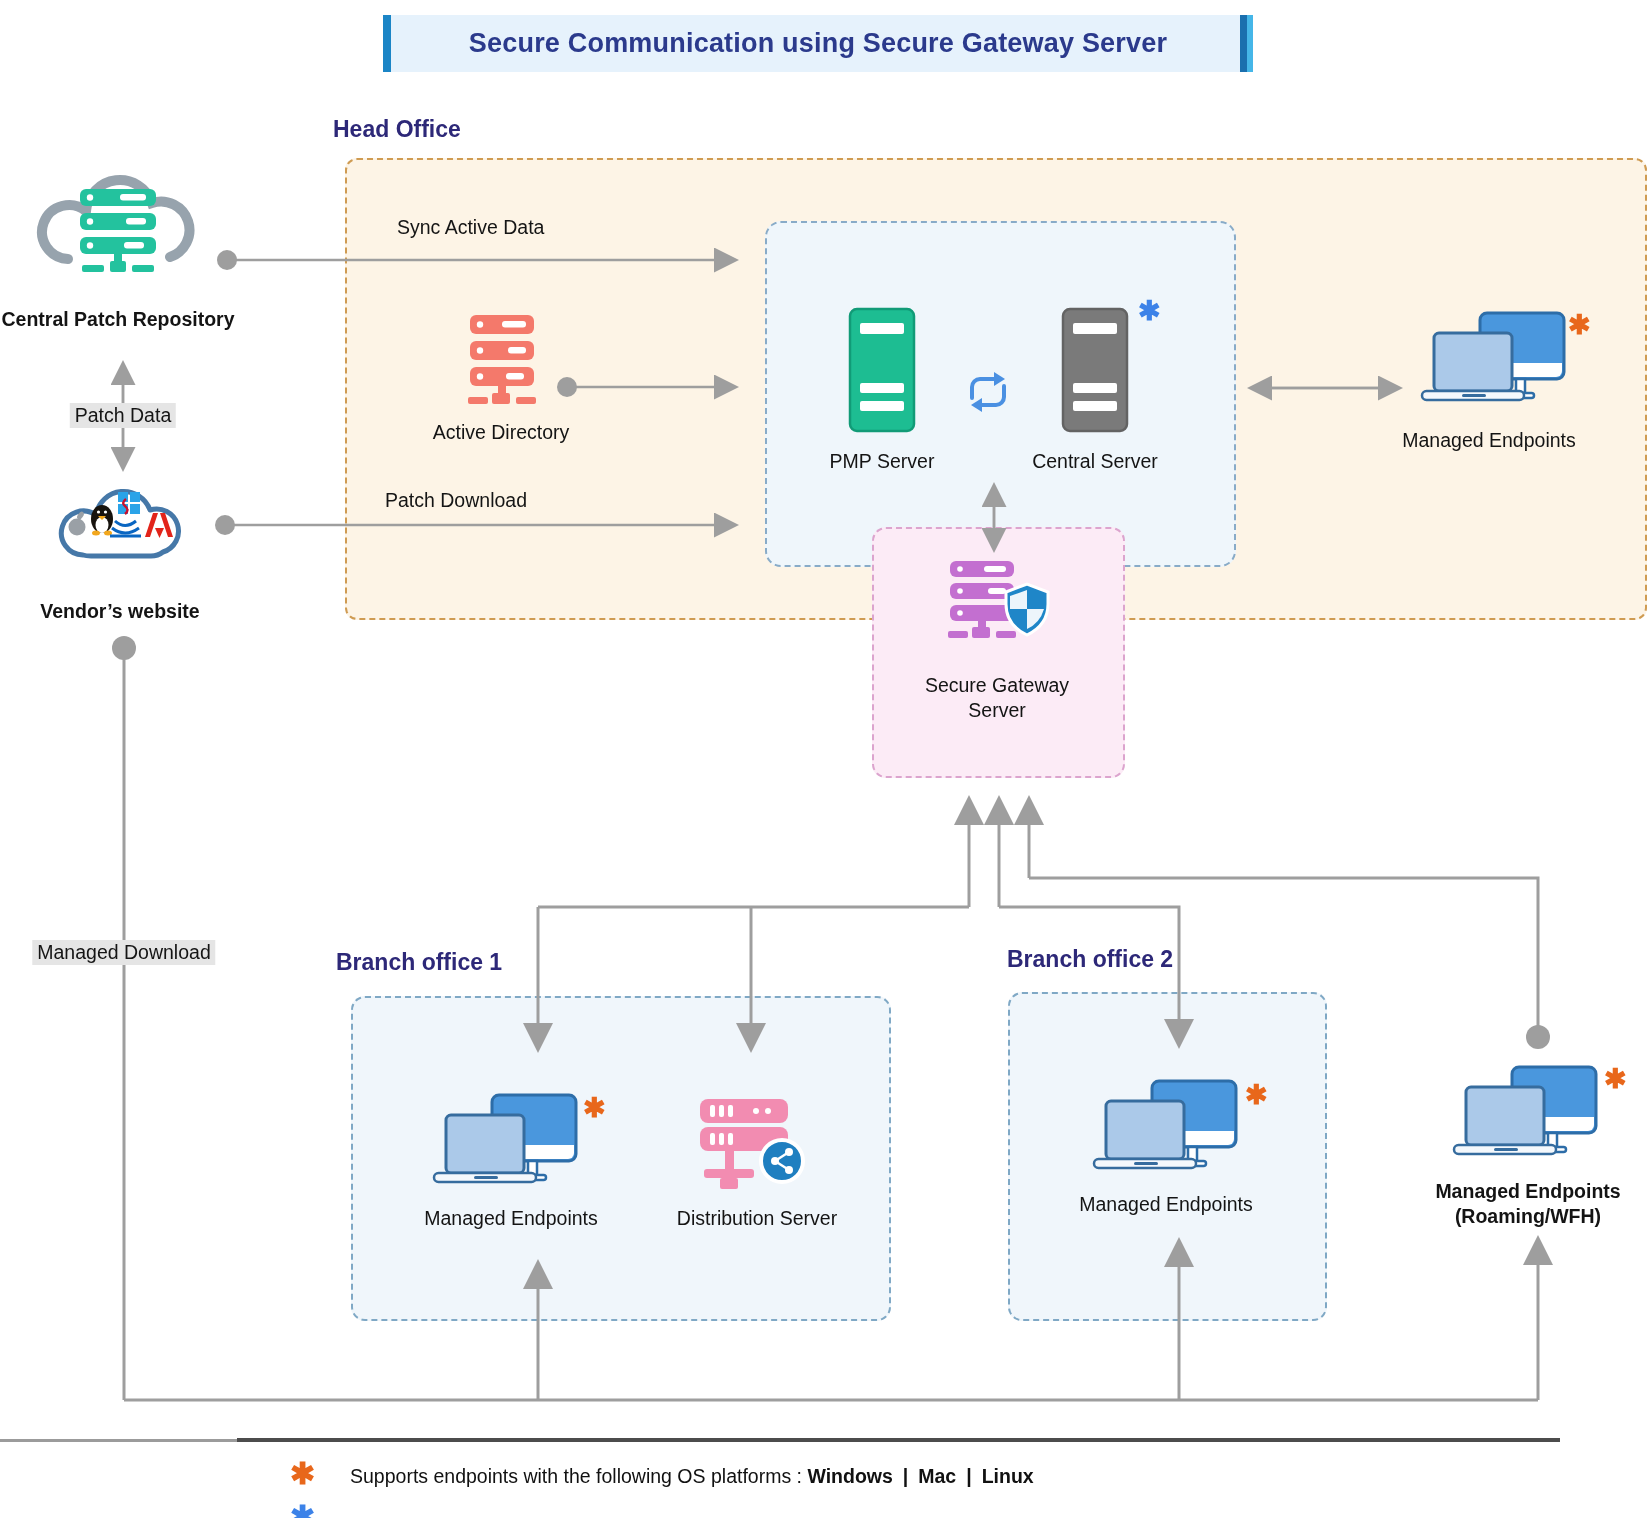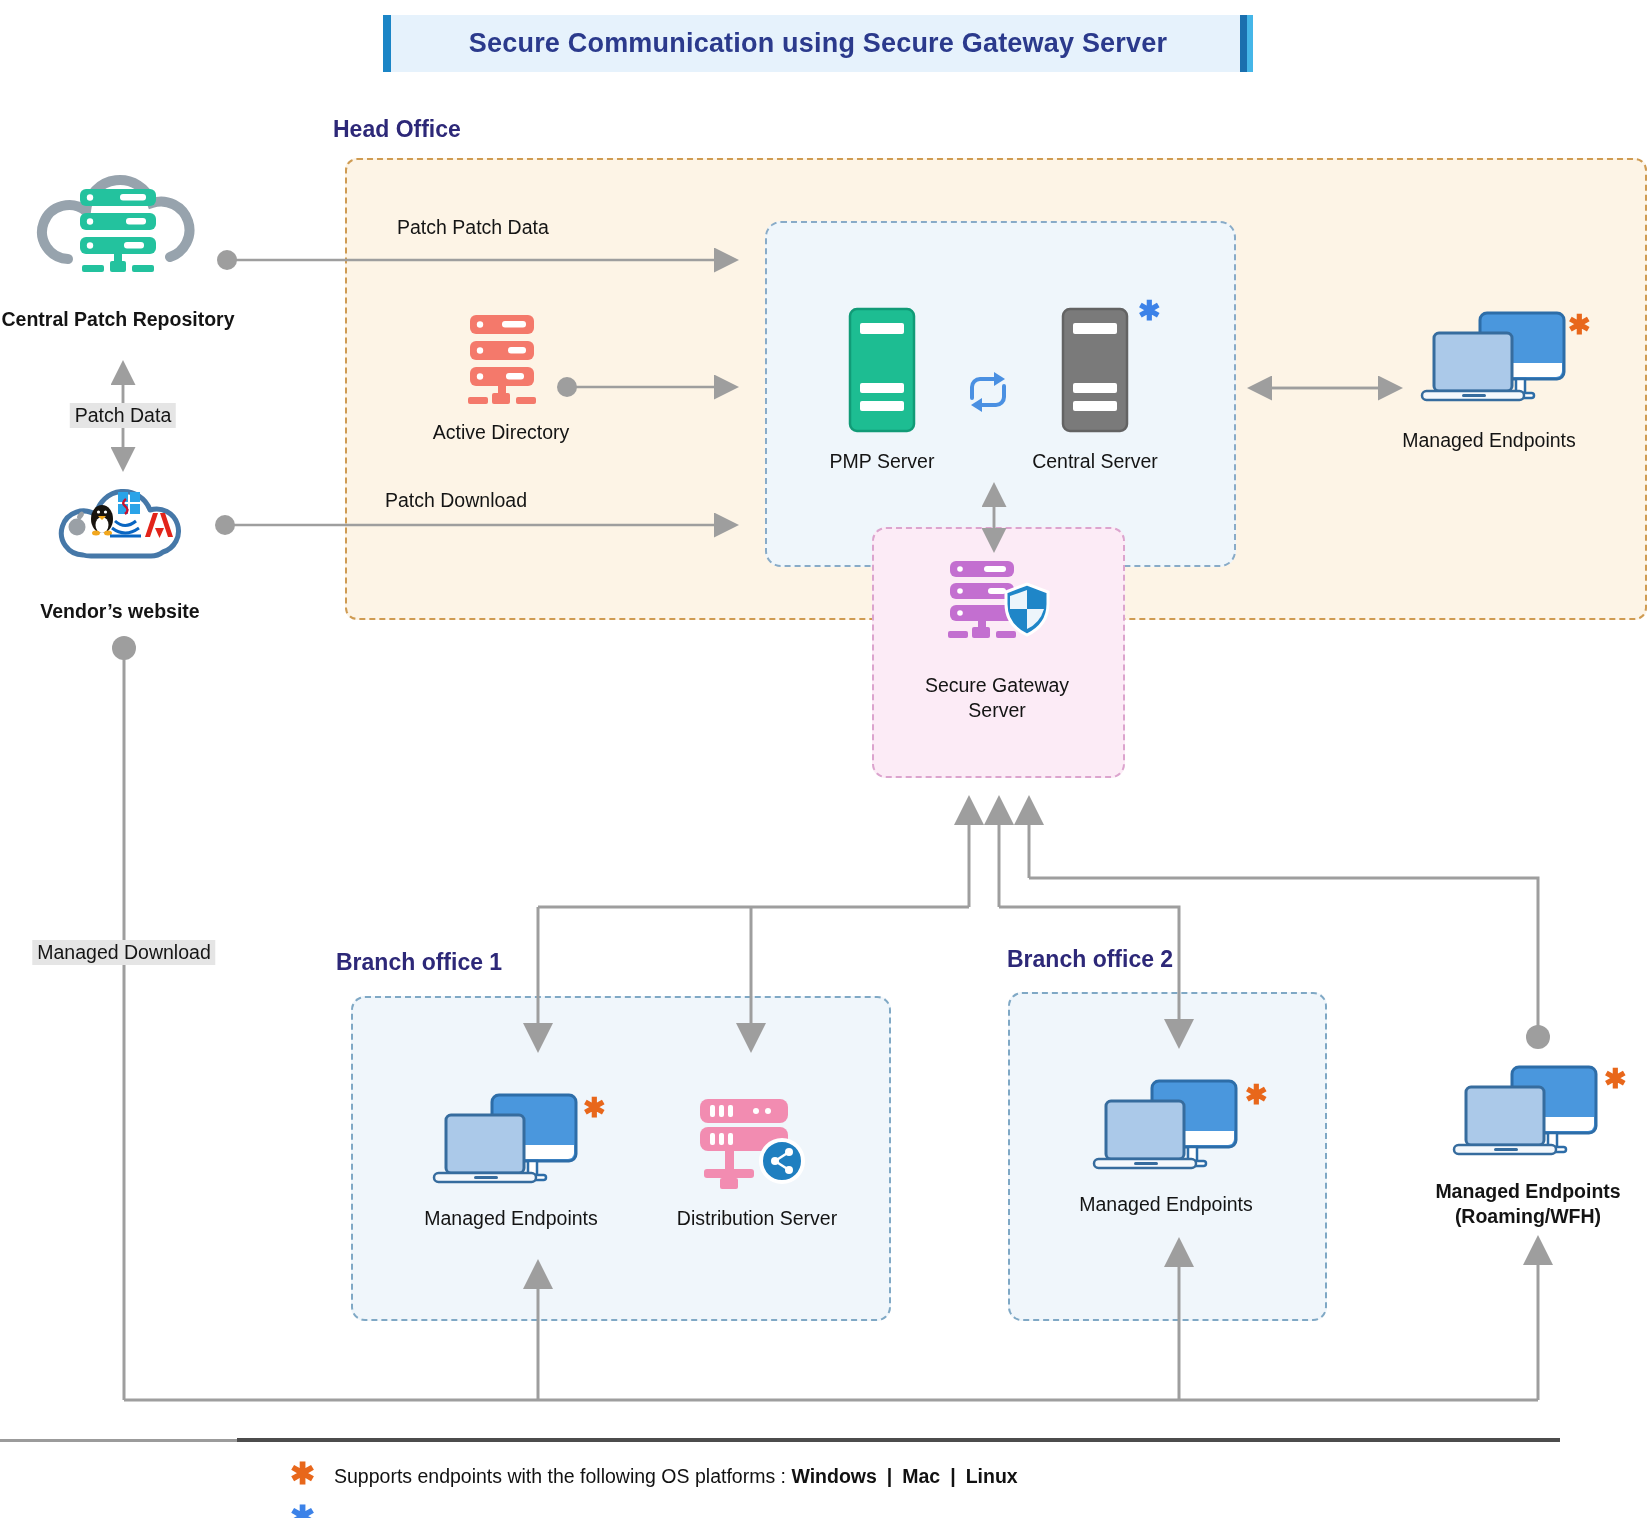--- a/index.html
+++ b/index.html
@@ -38,21 +38,21 @@
 
   .ast{position:absolute;font-size:27px;font-weight:700;z-index:11;line-height:20px;}
   .ast.orange{color:#e8671b;}
   .ast.blue{color:#3c82e8;}
 
   .icon{position:absolute;z-index:8;}
 
   
   .divider-light{position:absolute;left:0;top:1424px;width:237px;height:3px;background:#9b9b9b;z-index:6;}
   .divider-dark{position:absolute;left:237px;top:1423px;width:1323px;height:4px;background:#4c4c4c;z-index:6;}
-  .legend-row{position:absolute;left:334px;font-size:19.5px;color:#111;z-index:10;white-space:nowrap;}
+  .legend-row{position:absolute;left:350px;font-size:19.5px;color:#111;z-index:10;white-space:nowrap;}
   .legend-row b{font-weight:700;}
   .legend-row .sep{margin:0 10px;font-weight:700;}
   .legend-ast{position:absolute;left:290px;font-size:30px;font-weight:700;z-index:10;line-height:24px;}
 
   svg.wires{position:absolute;left:0;top:0;z-index:5;pointer-events:none;}
 </style>
 </head>
 <body>
 
 <div id="canvas">
@@ -104,21 +104,21 @@
       <line x1="1029" y1="863" x2="1029" y2="786" marker-end="url(#arr)"></line>
       <polyline points="1029,863 1538,863 1538,1022" marker-end="url(#dot)"></polyline>
       <line x1="124" y1="633" x2="124" y2="1385" marker-start="url(#dot)"></line>
       <polyline points="124,1385 1538,1385"></polyline>
       <line x1="538" y1="1385" x2="538" y2="1250" marker-end="url(#arr)"></line>
       <line x1="1179" y1="1385" x2="1179" y2="1228" marker-end="url(#arr)"></line>
       <line x1="1538" y1="1385" x2="1538" y2="1226" marker-end="url(#arr)"></line>
     </g>
   </svg>
 
-  <div class="edge" style="left:397px;top:201px;">Patch Patch Data</div>
+  <div class="edge" style="left:397px;top:201px;">Sync Active Data</div>
   <div class="edge masked" style="left:123px;top:388px;">Patch Data</div>
   <div class="edge" style="left:385px;top:474px;">Patch Download</div>
   <div class="edge masked" style="left:124px;top:925px;">Managed Download</div>
 
   <svg class="icon" style="left:28px;top:138px;" width="180" height="132" viewBox="0 0 180 132">
     <path d="M40 106 A27 27 0 1 1 58 58 A34 34 0 0 1 124 50 A26 26 0 1 1 142 104" fill="none" stroke="#97a3ad" stroke-width="10" stroke-linecap="round"></path>
     <g fill="#23c29e">
       <rect x="52" y="36" width="76" height="17" rx="6"></rect>
         <rect x="52" y="60" width="76" height="17" rx="6"></rect>
         <rect x="52" y="84" width="76" height="17" rx="6"></rect>

